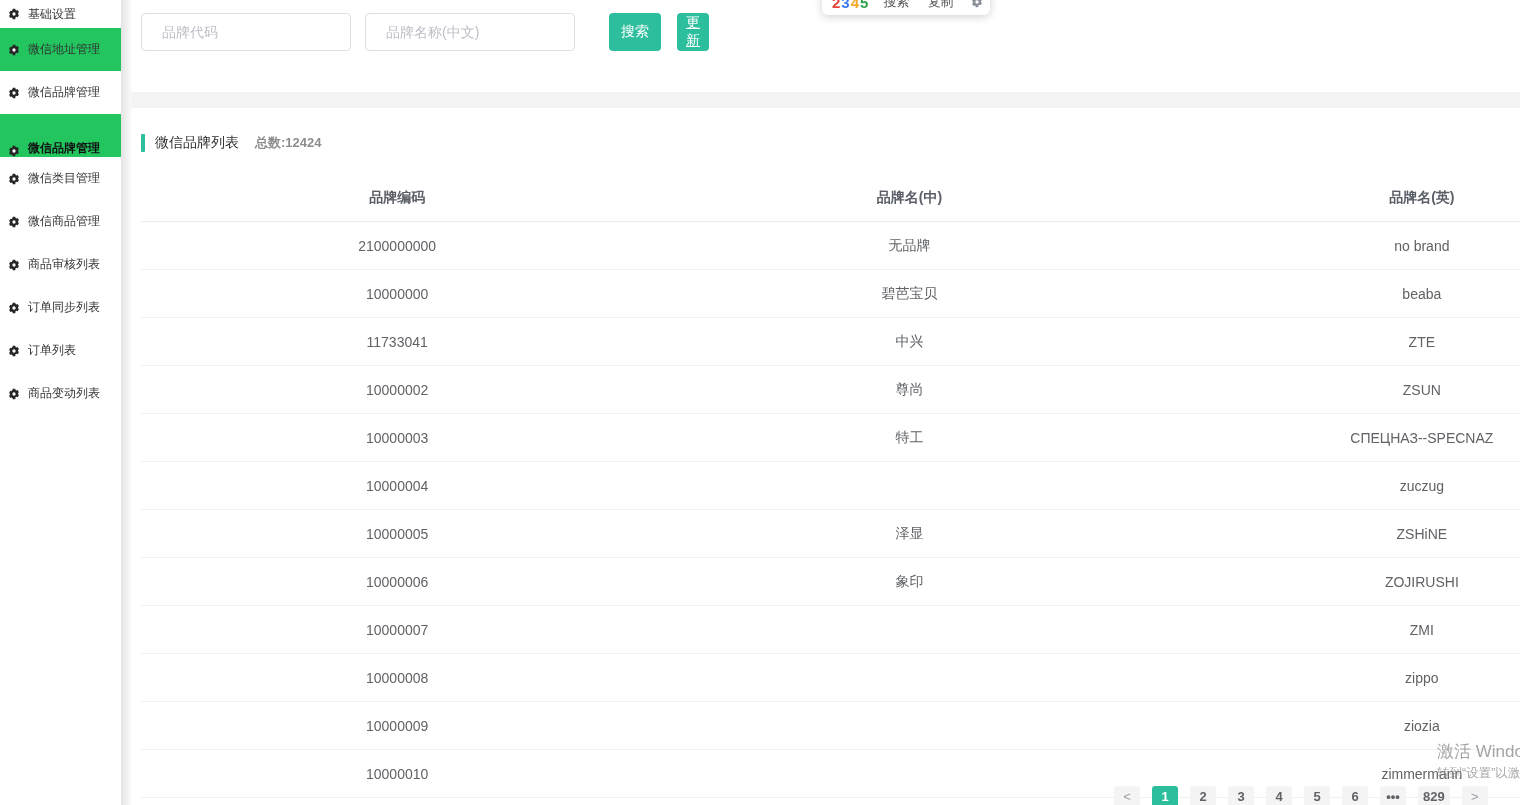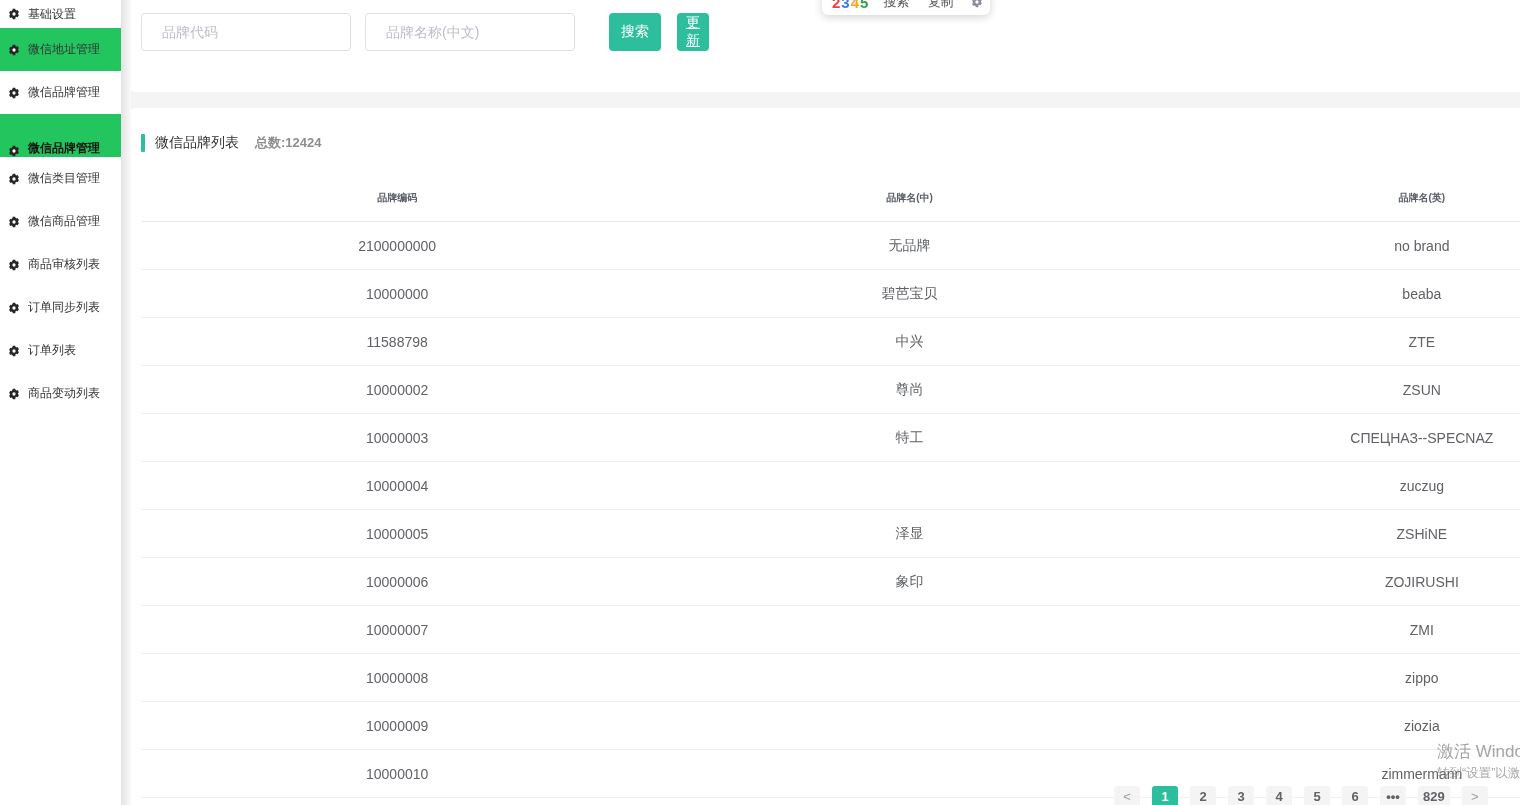--- a/index.html
+++ b/index.html
@@ -59,21 +59,21 @@
   }
   .accent{width:4px;height:18px;border-radius:1px;margin-right:10px;}
   .panel-title{font-size:14px;font-weight:normal;color:#303133;}
   .panel-total{font-size:13px;font-weight:bold;color:#8d8d8d;margin-left:16px;}
 
   
   table.brand{
     border-collapse:collapse;margin:23px 0 0 10px;width:1537px;table-layout:fixed;
   }
   table.brand th{
-    height:44px;font-size:10px;font-weight:bold;color:#5a5e66;
+    height:44px;font-size:14px;font-weight:bold;color:#5a5e66;
     border-bottom:1px solid #ebebeb;text-align:center;
   }
   table.brand td{
     height:45px;font-size:14px;color:#606266;text-align:center;
     border-bottom:1px solid #f0f0f0;overflow:hidden;white-space:nowrap;
   }
 
   
   .pagination{
     position:absolute;left:1108px;top:786px;display:flex;align-items:center;z-index:3;
@@ -217,21 +217,21 @@
             <td>2100000000</td>
             <td>无品牌</td>
             <td>no brand</td>
           </tr>
           <tr>
             <td>10000000</td>
             <td>碧芭宝贝</td>
             <td>beaba</td>
           </tr>
           <tr>
-            <td>11588798</td>
+            <td>11733041</td>
             <td>中兴</td>
             <td>ZTE</td>
           </tr>
           <tr>
             <td>10000002</td>
             <td>尊尚</td>
             <td>ZSUN</td>
           </tr>
           <tr>
             <td>10000003</td>

